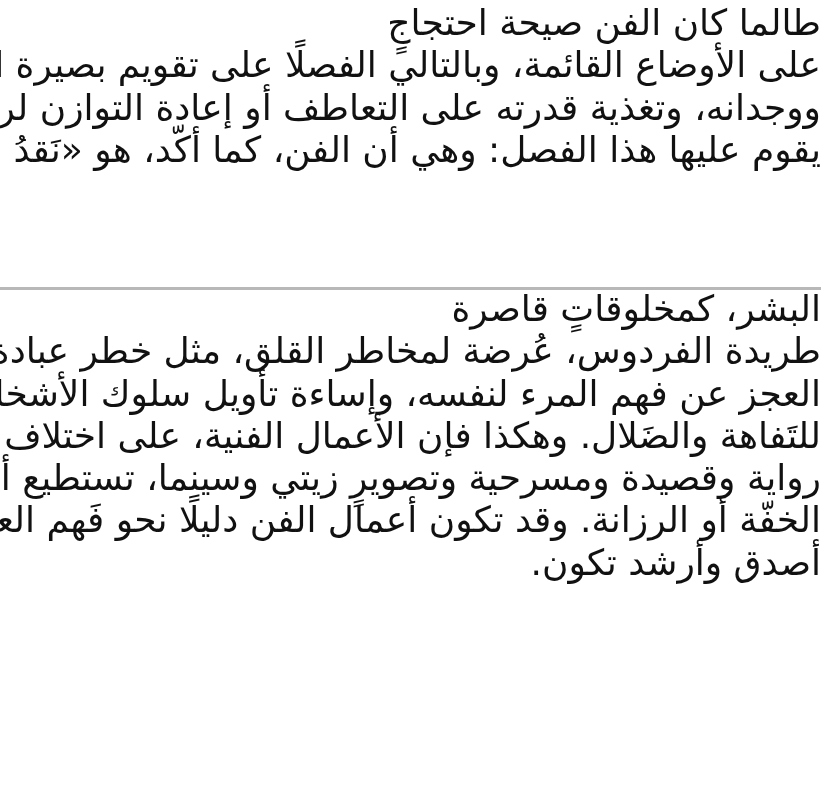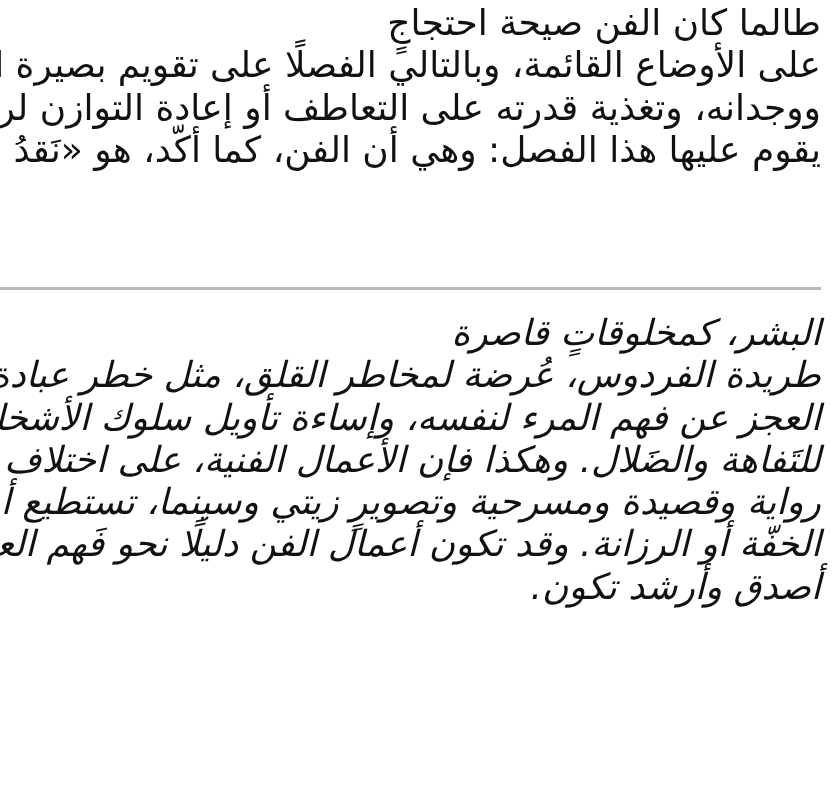--- a/index.html
+++ b/index.html
@@ -22,21 +22,21 @@
       width: 835px;
       height: 800px;
       direction: rtl;
     }
     .section {
       position: absolute;
       left: 14px;
       right: 14px;
     }
     .section-1 { top: 2px; }
-    .section-2 { top: 312px; font-style: italic; }
+    .section-2 { top: 288px; }
     .line {
       display: block;
       height: 42.3px;
       line-height: 42.3px;
       font-size: 36px;
       white-space: nowrap;
       text-align: justify;
       text-align-last: justify;
       overflow: visible;
       letter-spacing: 0;

